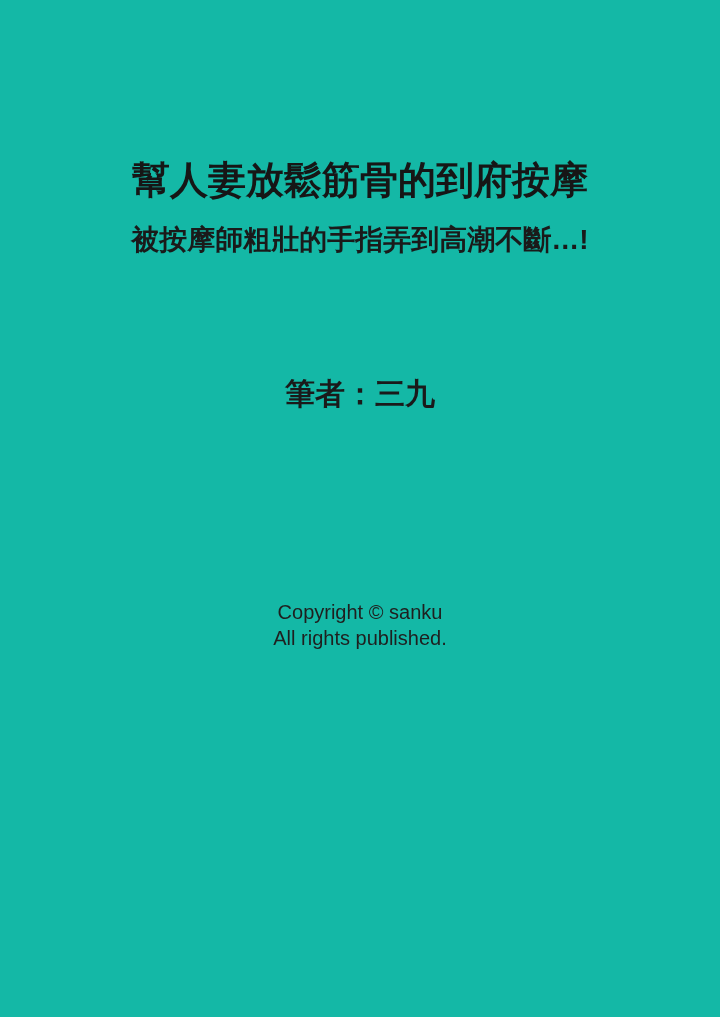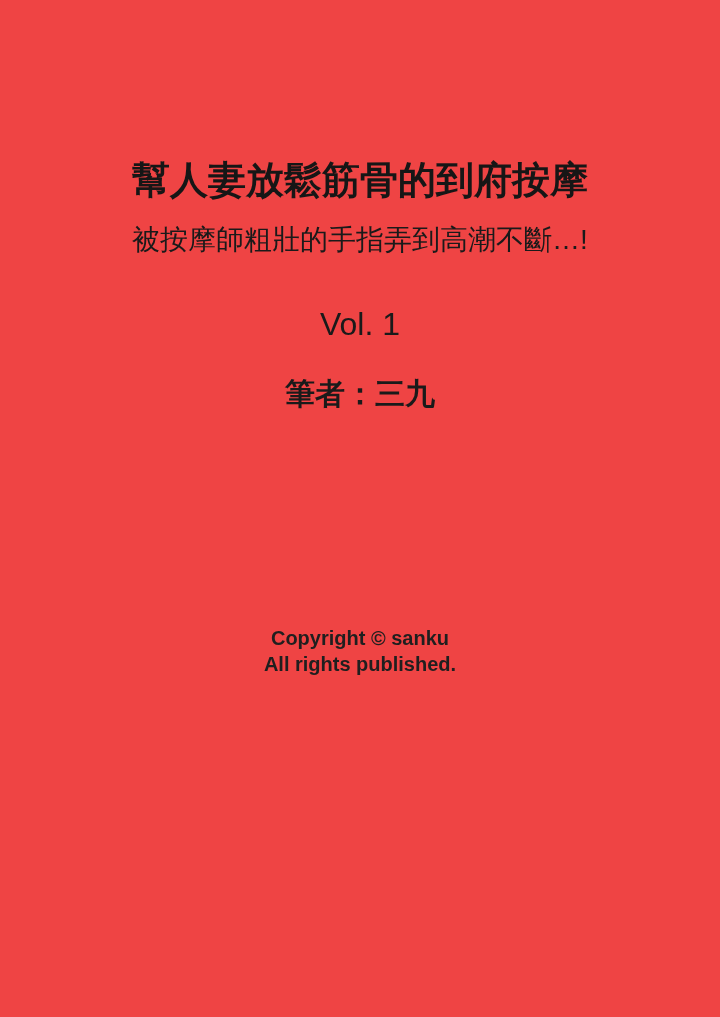--- a/index.html
+++ b/index.html
@@ -9,21 +9,21 @@
     height: 1017px;
     background: #ffffff;
     overflow: hidden;
     font-family: "Liberation Sans", "DejaVu Sans", sans-serif;
   }
 
   .page {
     position: relative;
     width: 720px;
     height: 1017px;
-    background: #ef4444;
+    background: #14b8a6;
     color: #1a1a1a;
   }
 
   .centered {
     position: absolute;
     left: 0;
     width: 720px;
     text-align: center;
     white-space: nowrap;
   }
@@ -32,21 +32,21 @@
     top: 155px;
     font-size: 38px;
     font-weight: 600;
     letter-spacing: 0px;
     color: #161616;
   }
 
   .subtitle {
     top: 221px;
     font-size: 28px;
-    font-weight: 400;
+    font-weight: 700;
     color: #1a1a1a;
   }
 
   .volume {
     top: 306px;
     font-size: 32px;
     font-weight: 400;
     color: #1a1a1a;
   }
 
@@ -54,39 +54,37 @@
     top: 374px;
     font-size: 30px;
     font-weight: 700;
     color: #1a1a1a;
   }
 
   .copyright {
     top: 599px;
     font-size: 20px;
     line-height: 26px;
-    font-weight: 700;
+    font-weight: 400;
     color: #1f1f1f;
-    margin-top: 26px;
   }
 
   .copyright div {
     white-space: nowrap;
   }
 </style>
 </head>
 <body>
 
 <div class="page">
 
   <div class="centered title">幫人妻放鬆筋骨的到府按摩</div>
 
   <div class="centered subtitle">被按摩師粗壯的手指弄到高潮不斷…!</div>
 
-  <div class="centered volume">Vol. 1</div>
 
   <div class="centered author">筆者：三九</div>
 
   <div class="centered copyright">
     <div>Copyright © sanku</div>
     <div>All rights published.</div>
   </div>
 
 </div>
 

